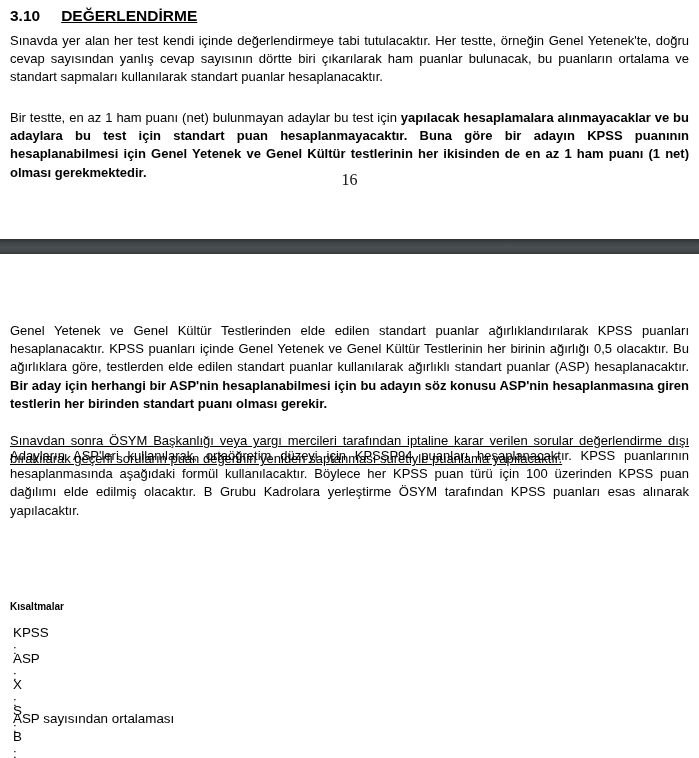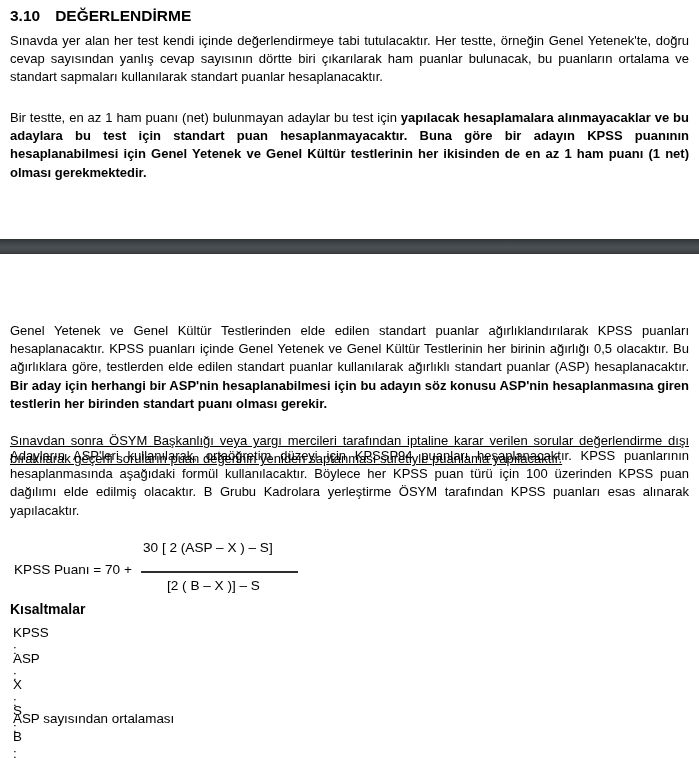--- a/index.html
+++ b/index.html
@@ -13,21 +13,21 @@
     font-family: "Liberation Sans", sans-serif;
     overflow: hidden;
   }
   .heading {
     position: absolute;
     top: 7px; left: 10px;
     font-size: 15.5px;
     font-weight: bold;
     white-space: nowrap;
   }
-  .heading .heading-title { margin-left: 15px; }
+  .heading .heading-title { margin-left: 21px; text-decoration: underline; }
   .para {
     position: absolute;
     left: 10px;
     width: 679px;
     font-size: 13px;
     line-height: 18.2px;
     text-align: justify;
   }
   .para b { font-weight: bold; }
   .p1 { top: 32px; }
@@ -57,21 +57,21 @@
     width: 360px; height: 62px;
     font-size: 13.6px;
   }
   .formula-numerator { position: absolute; left: 133px; top: 0; white-space: nowrap; }
   .formula-lhs       { position: absolute; left: 4px;  top: 22px; white-space: nowrap; }
   .fraction-line     { position: absolute; left: 131px; top: 31px; width: 157px; height: 2px; background: #2e2e2e; }
   .formula-denominator { position: absolute; left: 157px; top: 38px; white-space: nowrap; }
   .abbrev-title {
     position: absolute;
     top: 601px; left: 10px;
-    font-size: 14px;
+    font-size: 10px;
     font-weight: bold;
   }
   .abbrev-list {
     position: absolute;
     top: 624px; left: 13px;
     width: 500px;
     font-size: 13.4px;
   }
   .abbrev-row {
     height: 26px;
@@ -87,35 +87,30 @@
 <body>
 
 <div class="doc">
 
   <h1 class="heading"><span>3.10</span><span class="heading-title">DEĞERLENDİRME</span></h1>
 
   <p class="para p1">Sınavda yer alan her test kendi içinde değerlendirmeye tabi tutulacaktır. Her testte, örneğin Genel Yetenek'te, doğru cevap sayısından yanlış cevap sayısının dörtte biri çıkarılarak ham puanlar bulunacak, bu puanların ortalama ve standart sapmaları kullanılarak standart puanlar hesaplanacaktır.</p>
 
   <p class="para p2"><span>Bir testte, en az 1 ham puanı (net) bulunmayan adaylar bu test için </span><b>yapılacak hesaplamalara alınmayacaklar ve bu adaylara bu test için standart puan hesaplanmayacaktır. Buna göre bir adayın KPSS puanının hesaplanabilmesi için Genel Yetenek ve Genel Kültür testlerinin her ikisinden de en az 1 ham puanı (1 net) olması gerekmektedir.</b></p>
 
+  <div class="page-number">16</div>
 
   <div class="separator"></div>
 
   <p class="para p3"><span>Genel Yetenek ve Genel Kültür Testlerinden elde edilen standart puanlar ağırlıklandırılarak KPSS puanları hesaplanacaktır. KPSS puanları içinde Genel Yetenek ve Genel Kültür Testlerinin her birinin ağırlığı 0,5 olacaktır. Bu ağırlıklara göre, testlerden elde edilen standart puanlar kullanılarak ağırlıklı standart puanlar (ASP) hesaplanacaktır. </span><b>Bir aday için herhangi bir ASP'nin hesaplanabilmesi için bu adayın söz konusu ASP'nin hesaplanmasına giren testlerin her birinden standart puanı olması gerekir.</b></p>
 
   <p class="para p4">Sınavdan sonra ÖSYM Başkanlığı veya yargı mercileri tarafından iptaline karar verilen sorular değerlendirme dışı bırakılarak geçerli soruların puan değerinin yeniden saptanması suretiyle puanlama yapılacaktır.</p>
 
   <p class="para p5">Adayların ASP'leri kullanılarak, ortaöğretim düzeyi için KPSSP94 puanları hesaplanacaktır. KPSS puanlarının hesaplanmasında aşağıdaki formül kullanılacaktır. Böylece her KPSS puan türü için 100 üzerinden KPSS puan dağılımı elde edilmiş olacaktır. B Grubu Kadrolara yerleştirme ÖSYM tarafından KPSS puanları esas alınarak yapılacaktır.</p>
 
-  <div class="formula">
-    <span class="formula-numerator">30 [ 2 (ASP – X ) – S]</span>
-    <span class="formula-lhs">KPSS Puanı = 70 +</span>
-    <span class="fraction-line"></span>
-    <span class="formula-denominator">[2 ( B – X )] – S</span>
-  </div>
 
   <h2 class="abbrev-title">Kısaltmalar</h2>
 
   <div class="abbrev-list">
     <div class="abbrev-row">
       <span class="abbrev-term">KPSS</span>
       <span class="abbrev-colon">:</span>
     </div>
     <div class="abbrev-row">
       <span class="abbrev-term">ASP</span>

